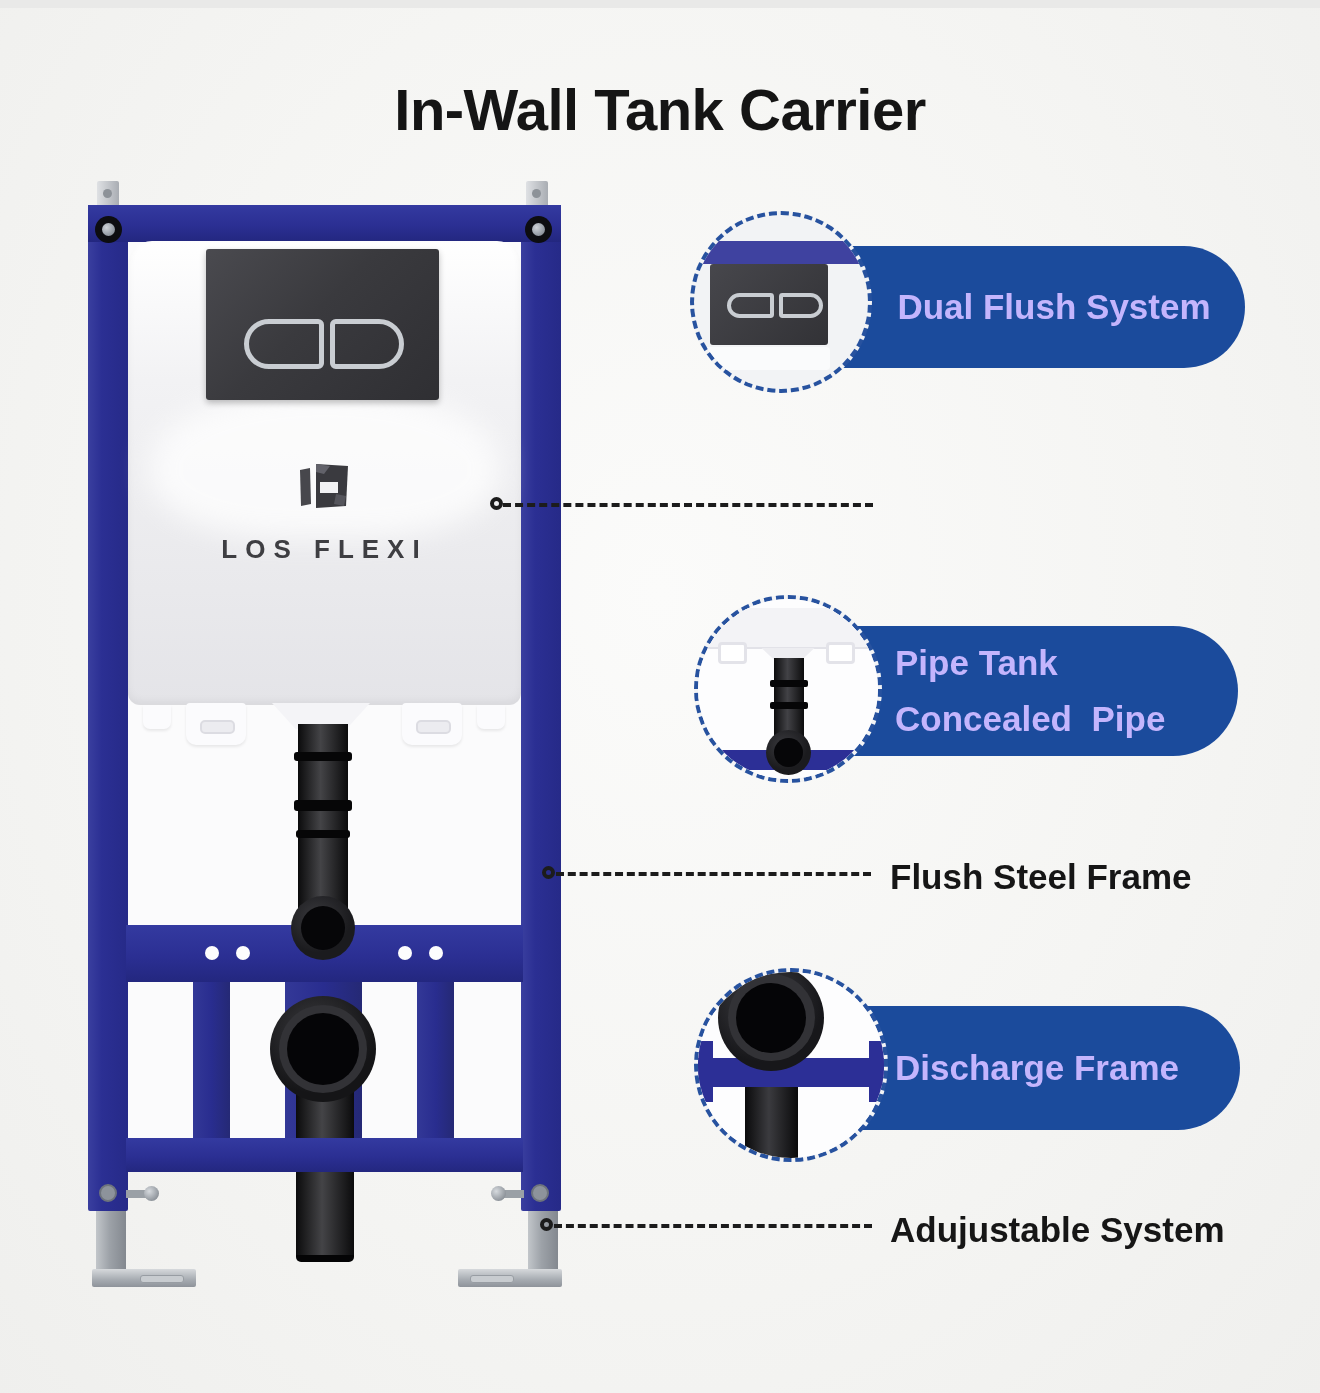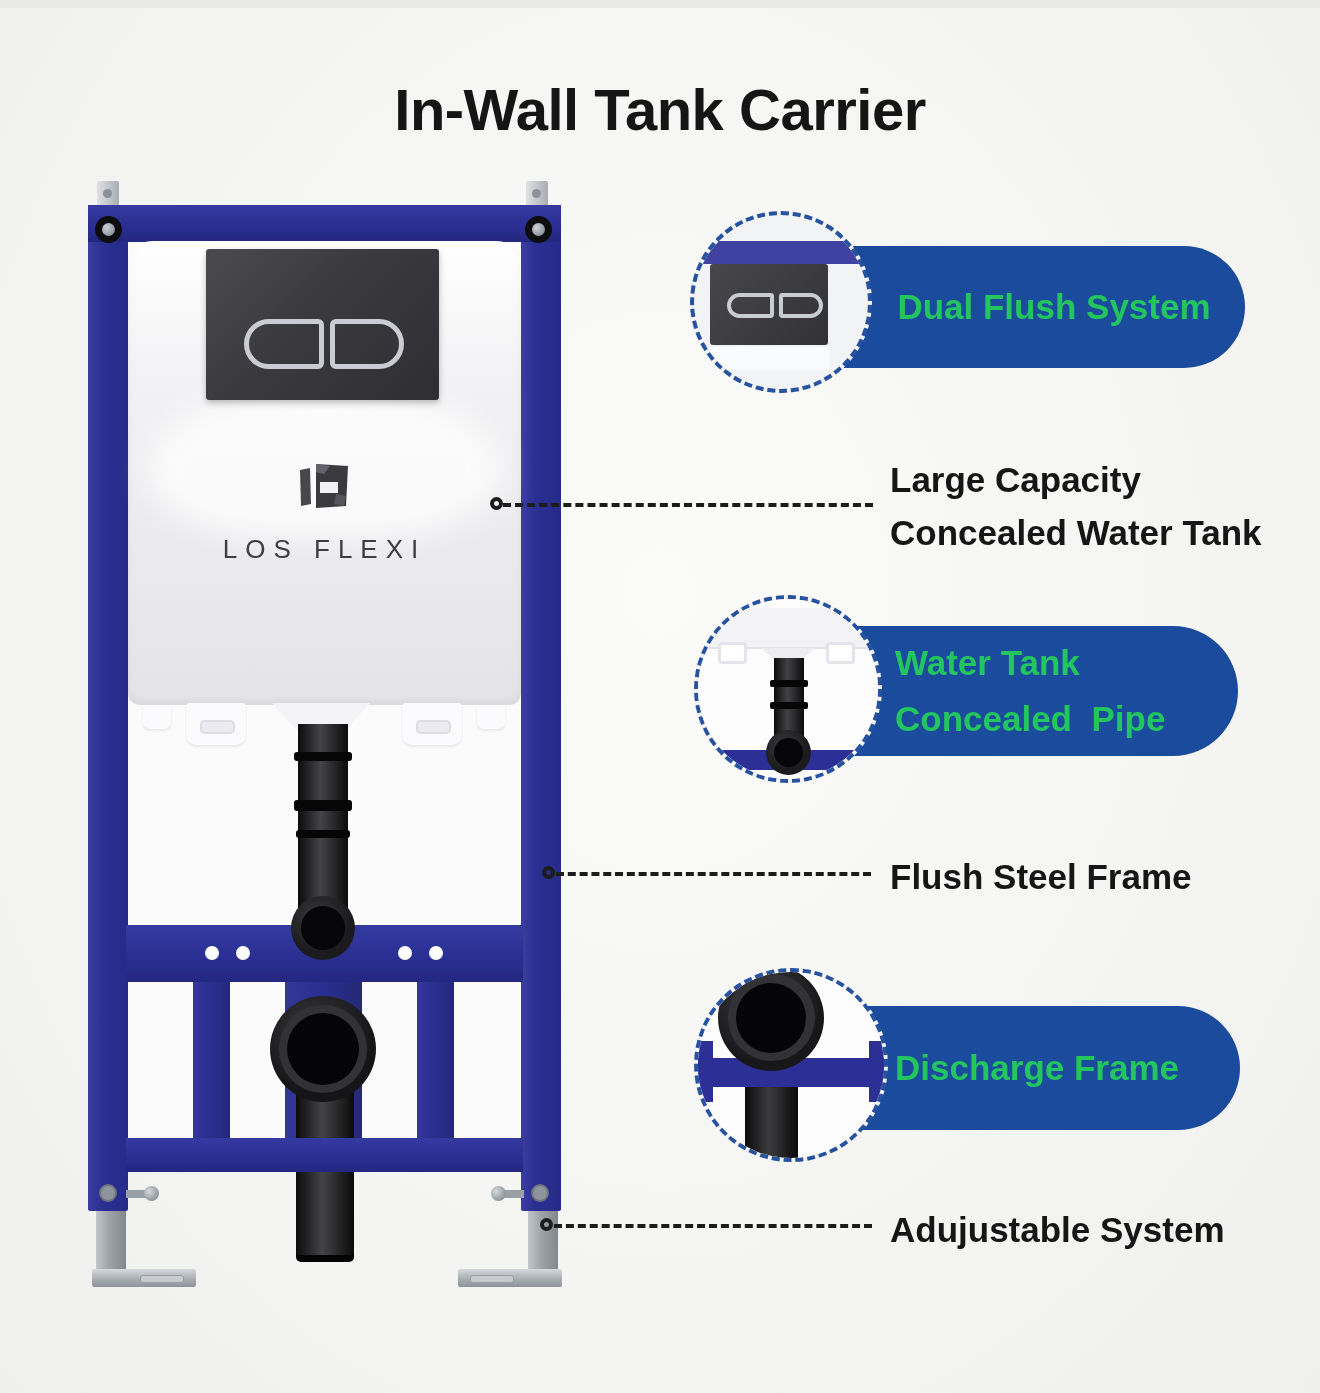--- a/index.html
+++ b/index.html
@@ -38,21 +38,21 @@
     border-radius:50% 50% 40% 40%;filter:blur(14px);z-index:6;}
   .plate{left:206px;top:241px;width:233px;height:151px;z-index:7;border-radius:3px;
     background:linear-gradient(135deg,#4a4a4f 0%,#3a3a3e 45%,#2f2f33 100%);
     box-shadow:0 3px 6px rgba(0,0,0,.25);}
   .cap{border:5px solid #c9cdd2;background:transparent;z-index:8;}
   .cap-l{left:244px;top:311px;width:80px;height:50px;border-radius:26px 6px 6px 26px;}
   .cap-r{left:330px;top:311px;width:74px;height:50px;border-radius:6px 26px 26px 6px;}
 
   .logo-mark{left:296px;top:452px;width:56px;height:52px;z-index:7;}
   .logo-text{left:128px;top:526px;width:393px;text-align:center;z-index:7;
-    font-size:26px;font-weight:400;letter-spacing:8px;color:#3e3e42;}
+    font-size:26px;font-weight:700;letter-spacing:8px;color:#3e3e42;}
 
   .bracket{background:#fbfbfd;z-index:6;box-shadow:0 2px 3px rgba(0,0,0,.08);}
   .br-big{width:60px;height:42px;top:695px;border-radius:4px 4px 10px 10px;}
   .br-small{width:28px;height:24px;top:697px;border-radius:0 0 7px 7px;}
   .br1{left:143px;} .br2{left:186px;} .br3{left:402px;} .br4{left:477px;}
   .br-slot{position:absolute;left:14px;top:17px;width:31px;height:10px;border-radius:5px;
     background:#ececf0;border:2px solid #dcdce2;}
   .funnel{left:272px;top:695px;width:98px;height:26px;background:#f4f4f7;z-index:6;
     clip-path:polygon(0 0,100% 0,76% 100%,24% 100%);}
 
@@ -90,21 +90,21 @@
     background:linear-gradient(90deg,#c2c6ca 0%,#9da2a8 45%,#83888f 100%);}
   .fp-l{left:96px;} .fp-r{left:528px;}
   .foot-plate{top:1261px;width:104px;height:18px;z-index:2;border-radius:2px;
     background:linear-gradient(180deg,#d6d9dc 0%,#a6abb1 60%,#8e939a 100%);}
   .plate-l{left:92px;} .plate-r{left:458px;}
   .foot-plate .slot{position:absolute;top:6px;width:42px;height:6px;border-radius:3px;background:#c8ccd0;border:1px solid #989da3;}
   .plate-l .slot{right:12px;} .plate-r .slot{left:12px;}
 
   
   .pill{background:#1b4b9c;z-index:7;display:flex;flex-direction:column;justify-content:center;}
-  .pill-label{color:#22c55e;font-weight:bold;font-size:35px;white-space:pre-wrap;line-height:56px;}
+  .pill-label{color:#c4b5fd;font-weight:bold;font-size:35px;white-space:pre-wrap;line-height:56px;}
   .pill1{left:775px;top:238px;width:470px;height:122px;border-radius:61px;align-items:center;}
   .pill1 .pill-label{padding-left:88px;}
   .pill2{left:780px;top:618px;width:458px;height:130px;border-radius:65px;}
   .pill2 .pill-label{padding-left:115px;}
   .pill3{left:780px;top:998px;width:460px;height:124px;border-radius:62px;}
   .pill3 .pill-label{padding-left:115px;}
 
   .zoom-circle{border:4px dashed #27529f;border-radius:50%;background:#f2f3f5;overflow:hidden;z-index:8;}
   .zc1{left:690px;top:203px;width:182px;height:182px;}
   .zc2{left:694px;top:587px;width:188px;height:188px;}
@@ -263,29 +263,25 @@
     <span class="pill-label">Dual Flush System</span>
   </div>
   <div class="abs zoom-circle zc1">
     <span class="zc-el c1-blue"></span>
     <span class="zc-el c1-plate"></span>
     <span class="zc-el c1-capl"></span>
     <span class="zc-el c1-capr"></span>
     <span class="zc-el c1-white"></span>
   </div>
 
-  <div class="abs ann ann-a">
-    <div>Large Capacity</div>
-    <div>Concealed Water Tank</div>
-  </div>
   <div class="abs conn conn-a"></div>
   <div class="abs cdot cdot-a"></div>
 
   <div class="abs pill pill2">
-    <span class="pill-label">Water Tank</span>
+    <span class="pill-label">Pipe Tank</span>
     <span class="pill-label">Concealed  Pipe</span>
   </div>
   <div class="abs zoom-circle zc2">
     <span class="zc-el c2-bg"></span>
     <span class="zc-el c2-tank"></span>
     <span class="zc-el c2-tab c2-tab1"></span>
     <span class="zc-el c2-tab c2-tab2"></span>
     <span class="zc-el c2-funnel"></span>
     <span class="zc-el c2-pipe"></span>
     <span class="zc-el c2-band c2-band1"></span>

